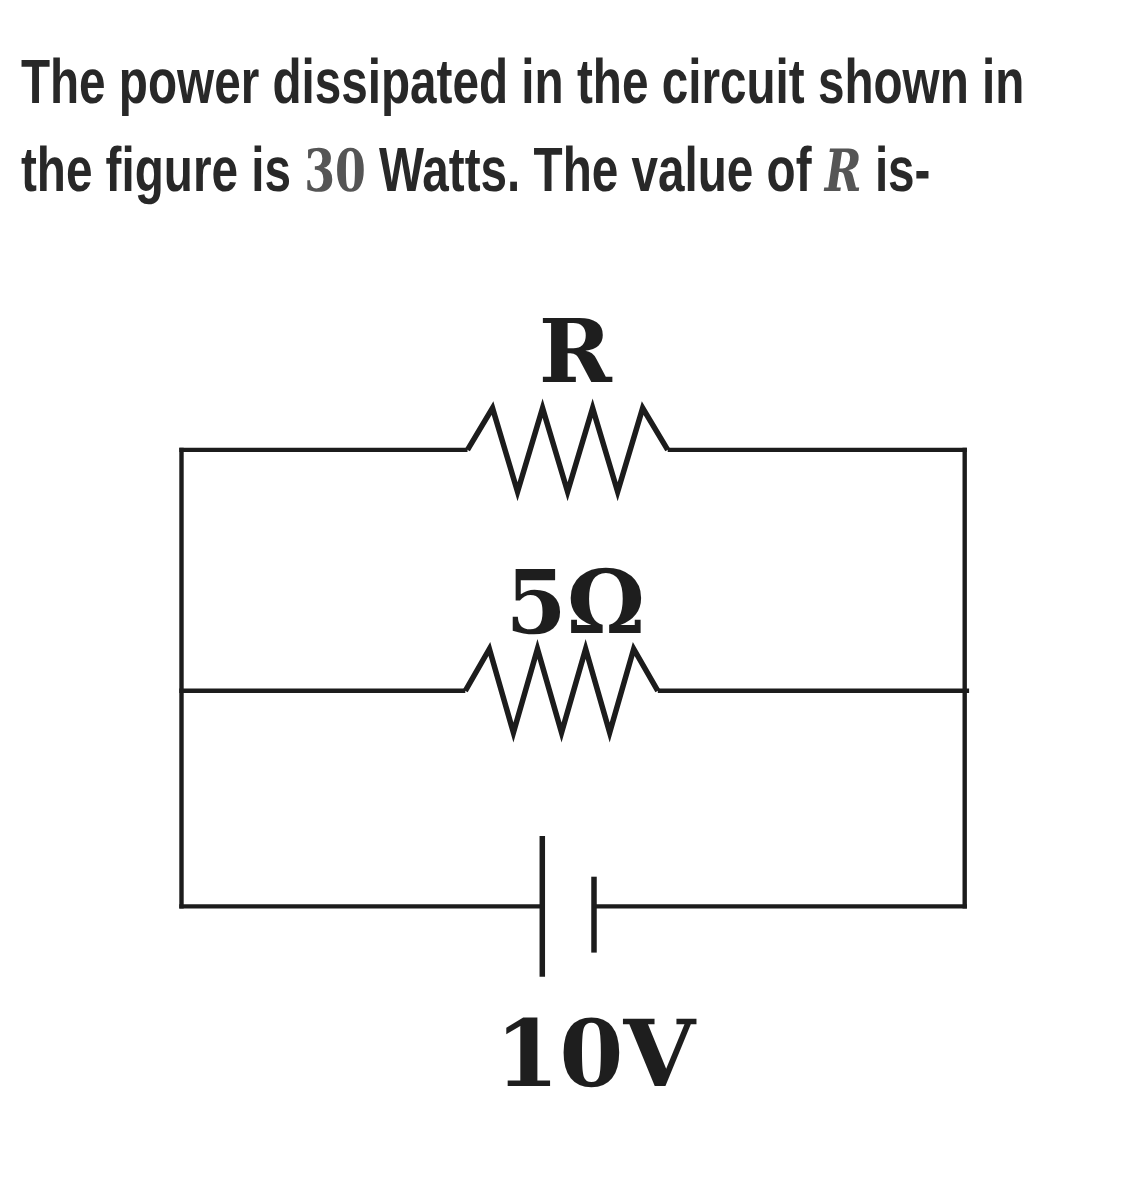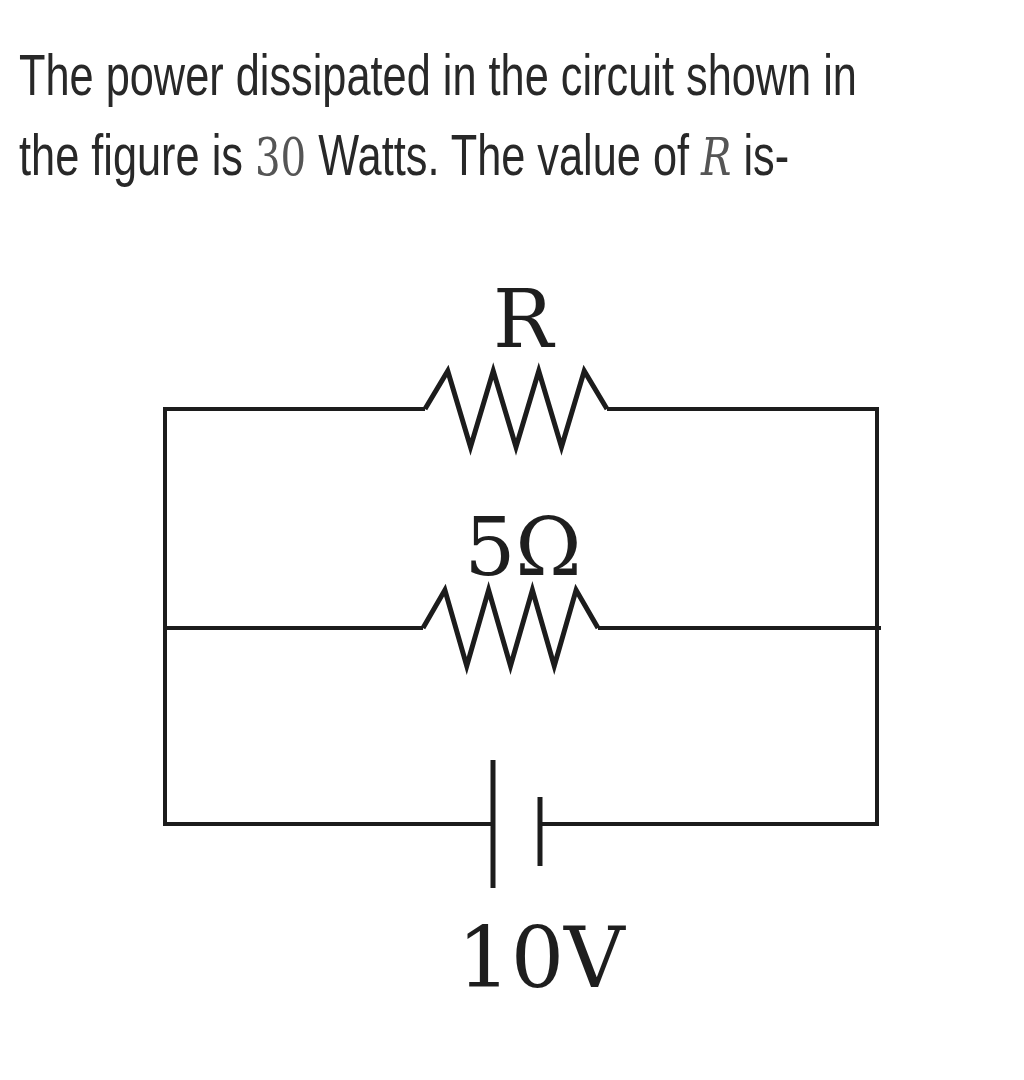--- a/index.html
+++ b/index.html
@@ -7,20 +7,21 @@
     padding: 0;
     background: #ffffff;
   }
   .page {
     position: relative;
     width: 1024px;
     height: 1012px;
     background: #ffffff;
     overflow: hidden;
     font-family: "Liberation Sans", sans-serif;
+    font-weight: bold;
   }
   .question {
     position: absolute;
     left: 19px;
     top: 35px;
     font-size: 57px;
     line-height: 80px;
     color: #282828;
     letter-spacing: 0px;
   }

